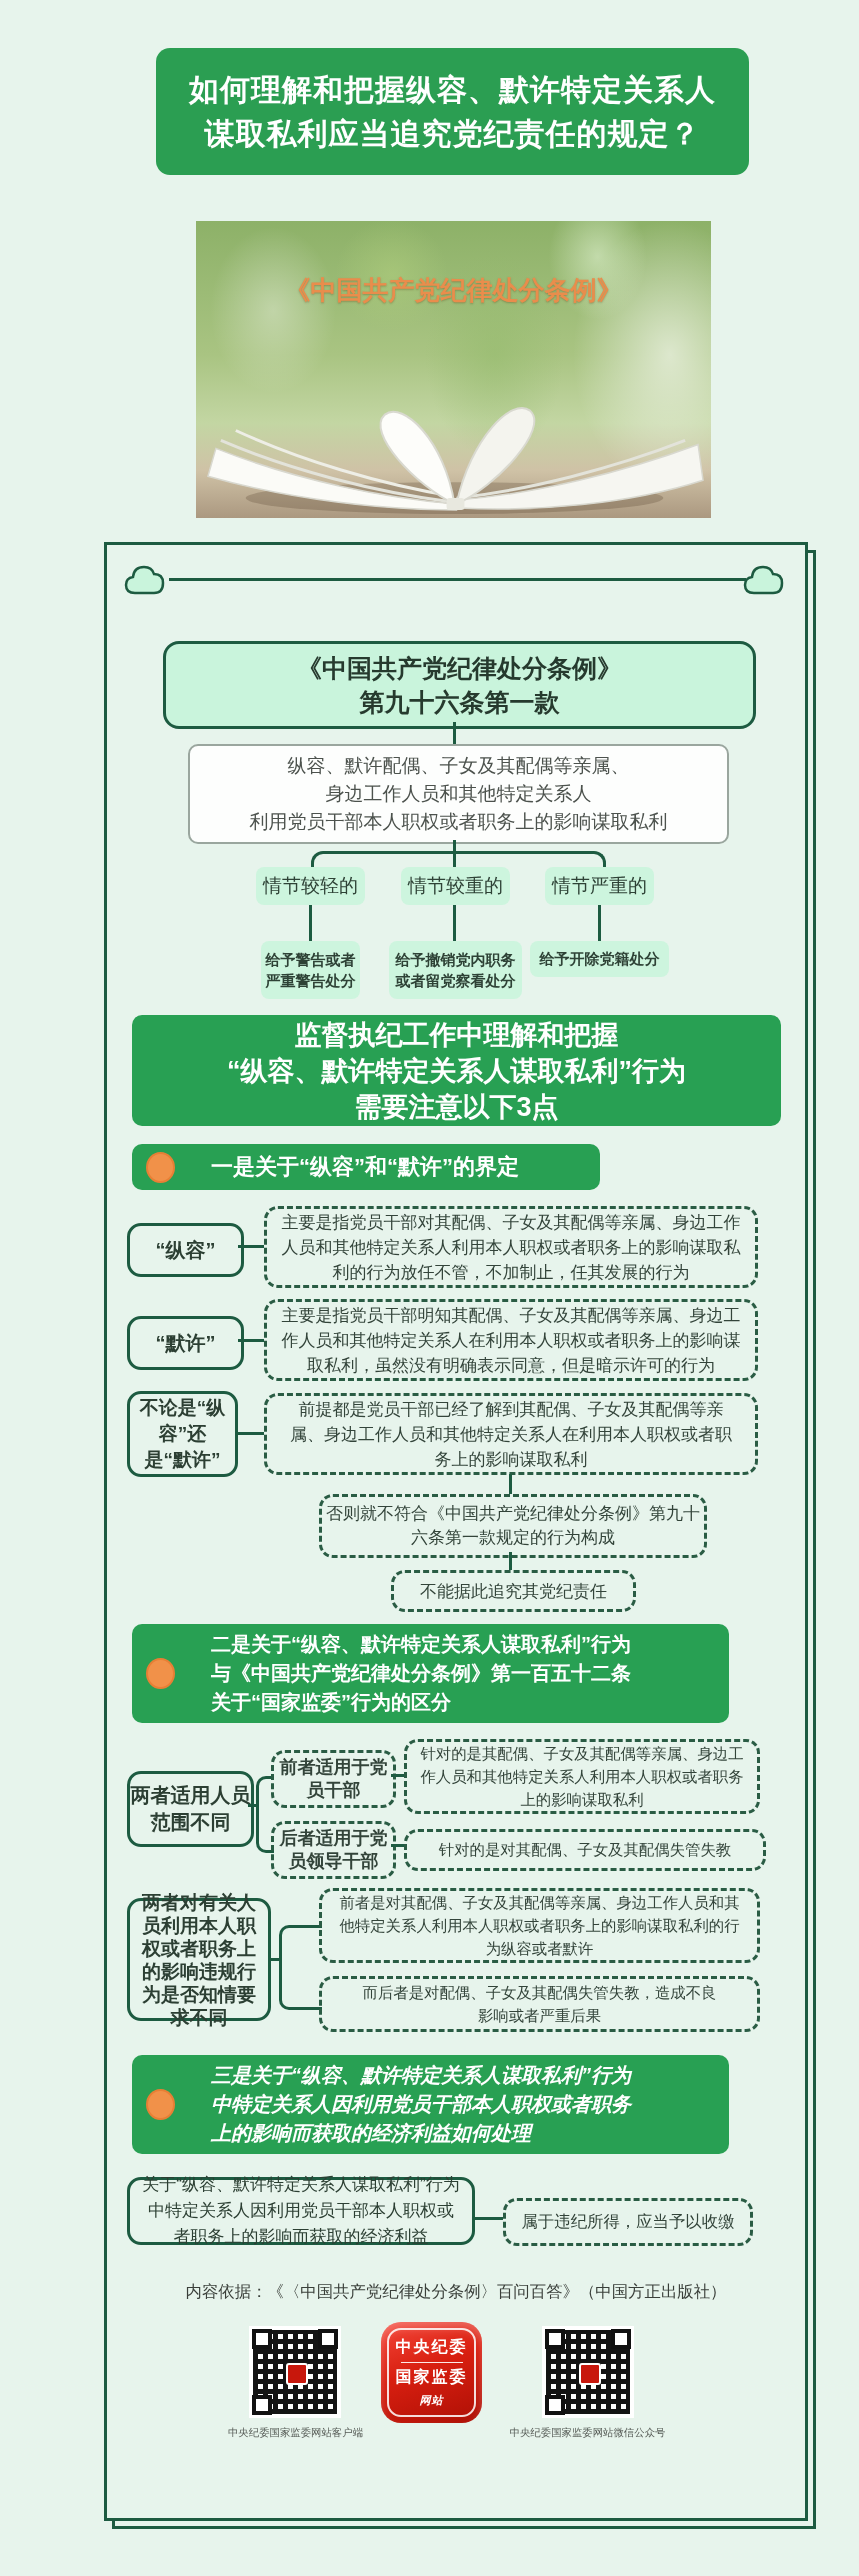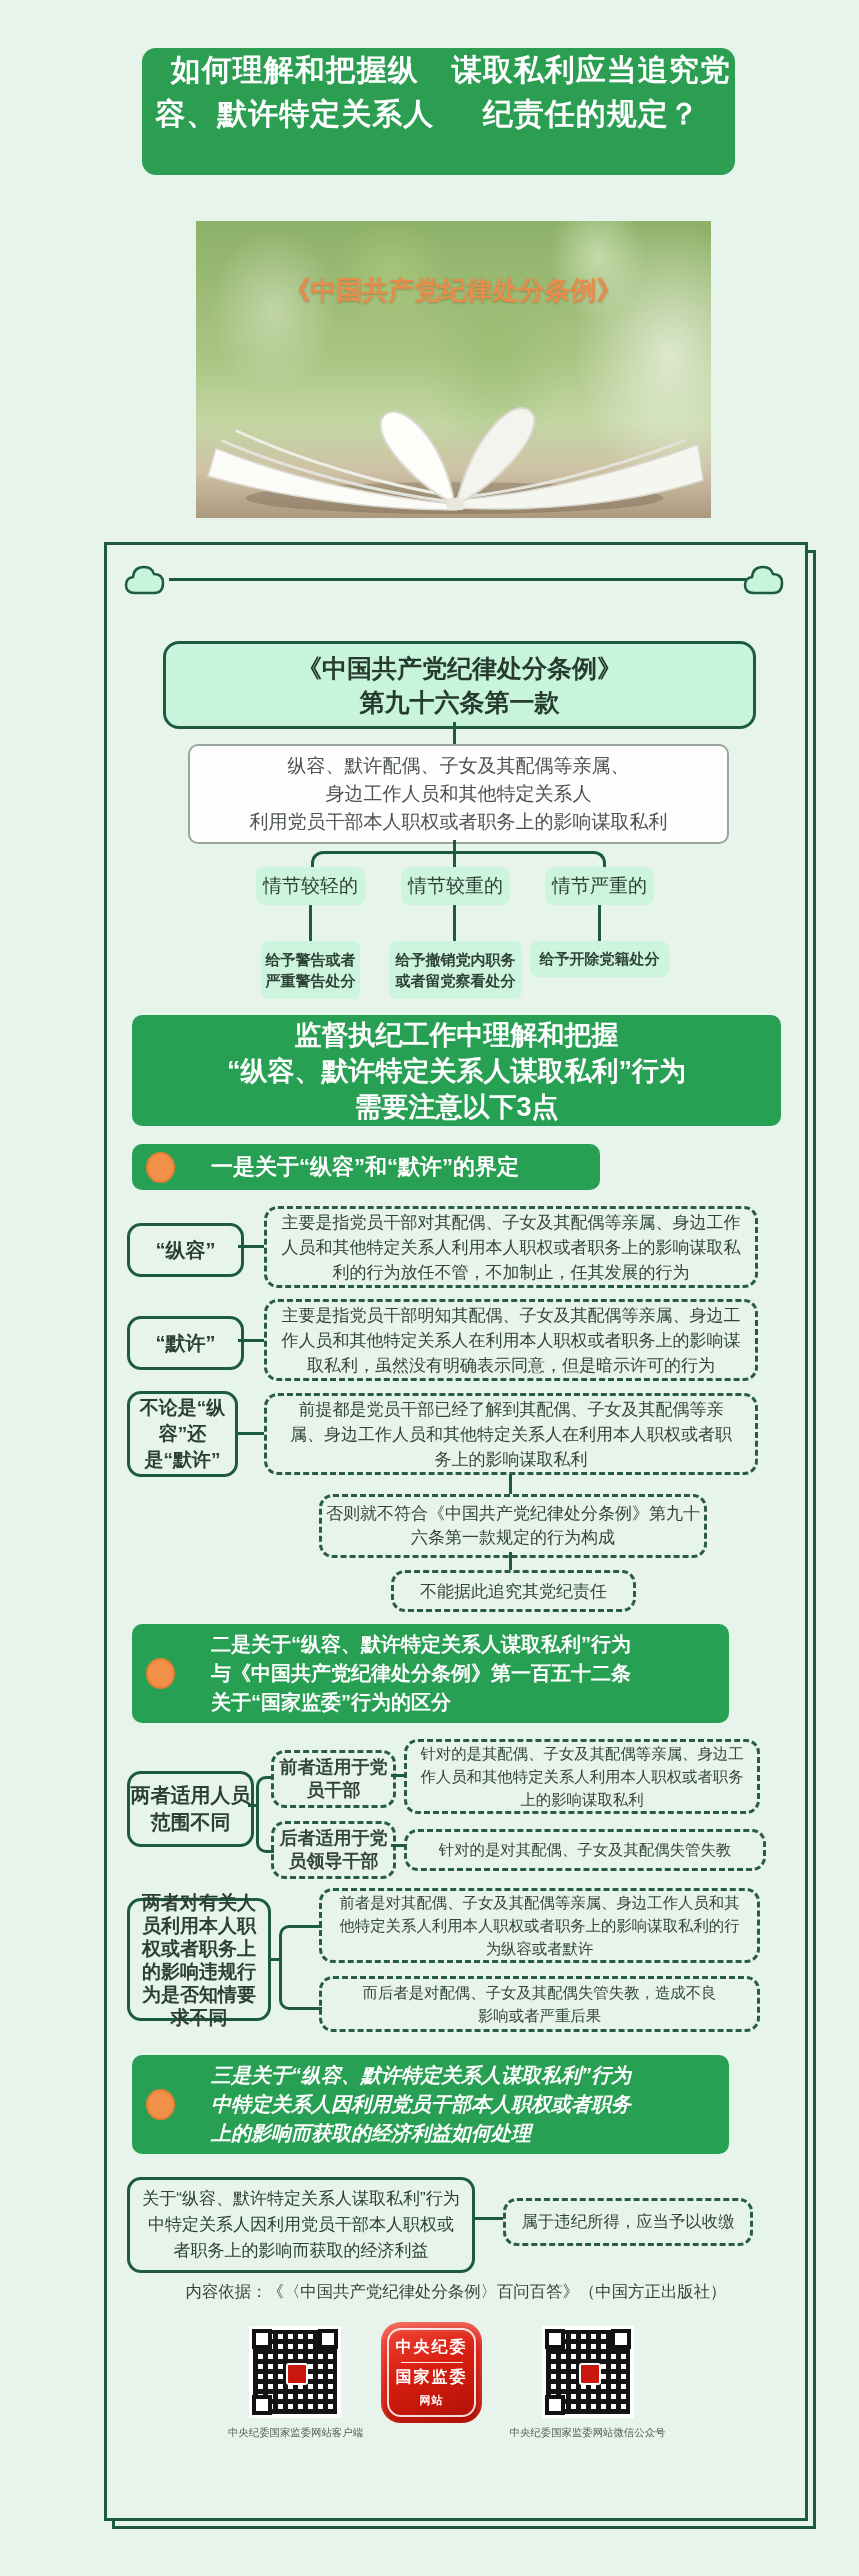--- a/index.html
+++ b/index.html
@@ -1,22 +1,22 @@
 <!DOCTYPE html>
 <html><head>
 <meta charset="utf-8">
 <style>
   html,body { margin:0; padding:0; }
   body { width:860px; height:2576px; background:#e7f4ec; font-family:"Liberation Sans","DejaVu Sans",sans-serif; position:relative; }
   .abs { position:absolute; }
 
   
-  .title-box { left:142px; top:48px; width:593px; height:127px; background:#2b9e52; border-radius:14px;
+  .title-box { left:156px; top:48px; width:593px; height:127px; background:#2b9e52; border-radius:14px;
     color:#fff; font-weight:bold; font-size:30px; line-height:44px; text-align:center;
-    display:flex; justify-content:center; letter-spacing:1px; }
+    display:flex; flex-direction:column; justify-content:center; letter-spacing:1px; }
 
   
   .photo { left:196px; top:221px; width:515px; height:297px; overflow:hidden; background:
     radial-gradient(90px 119px at 15% 30%, rgba(255,255,255,.35), transparent 70%),
     radial-gradient(70px 90px at 78% 12%, rgba(240,255,230,.5), transparent 70%),
     radial-gradient(129px 179px at 92% 45%, rgba(255,255,255,.6), transparent 75%),
     radial-gradient(80px 80px at 38% 18%, rgba(175,205,125,.6), transparent 70%),
     radial-gradient(99px 149px at 58% 45%, rgba(145,185,105,.5), transparent 70%),
     linear-gradient(180deg,#8db168 0%,#a9c482 45%,#c3d6a3 68%,#cfc2a6 84%,#ab9880 100%); }
   .photo-title { left:0; right:0; top:52px; text-align:center; color:#e98d4c; font-family:"DejaVu Serif","Liberation Serif",serif;
@@ -66,21 +66,21 @@
   .qr .logo { position:absolute; left:33px; top:33px; width:18px; height:18px; background:#c8170c; border:2px solid #fff; border-radius:3px; }
   .caption { position:absolute; width:219px; text-align:center; font-size:10.4px; color:#555a55; }
   .appicon { left:274px; top:1777px; width:101px; height:101px; border-radius:20px;
     background:linear-gradient(160deg,#f4473a 0%,#d81f10 45%,#ad0f05 100%);
     box-shadow:inset 0 6px 10px rgba(255,255,255,.25); }
   .appicon .inner { position:absolute; left:6px; top:6px; right:6px; bottom:6px; border:2px solid rgba(255,255,255,.85); border-radius:14px;
     display:flex; flex-direction:column; align-items:center; justify-content:center; color:#fff;
     font-family:"DejaVu Serif","Liberation Serif",serif; font-weight:bold; }
   .appicon .l1 { font-size:16px; letter-spacing:2px; }
   .appicon .div { width:62px; height:1px; background:rgba(255,255,255,.9); margin:4px 0; }
-  .appicon .l3 { font-size:11px; margin-top:5px; letter-spacing:1px; }
+  .appicon .l3 { font-size:11px; margin-top:5px; letter-spacing:1px;font-style:italic; }
 </style>
 </head>
 <body>
 
 <div class="abs title-box">
   <div>如何理解和把握纵容、默许特定关系人</div>
   <div>谋取私利应当追究党纪责任的规定？</div>
 </div>
 
 <div class="abs photo">
@@ -194,21 +194,21 @@
 
   <div class="abs badge" style="left:25px; top:1510px; width:597px; height:99px; font-size:20px;font-style:italic;">
     <span class="dot"></span>
     <div class="badge-lines" style="line-height:29px;">
       <div>三是关于“纵容、默许特定关系人谋取私利”行为</div>
       <div>中特定关系人因利用党员干部本人职权或者职务</div>
       <div>上的影响而获取的经济利益如何处理</div>
     </div>
   </div>
 
-  <div class="abs box-solid" style="left:20px; top:1632px; width:348px; height:96px; font-size:17px; line-height:26px; font-weight:normal; padding:0 10px; box-sizing:border-box;">关于“纵容、默许特定关系人谋取私利”行为中特定关系人因利用党员干部本人职权或者职务上的影响而获取的经济利益</div>
+  <div class="abs box-solid" style="left:20px; top:1632px; width:348px; height:68px; font-size:17px; line-height:26px; font-weight:normal; padding:0 10px; box-sizing:border-box;">关于“纵容、默许特定关系人谋取私利”行为中特定关系人因利用党员干部本人职权或者职务上的影响而获取的经济利益</div>
   <div class="abs hline" style="left:368px; top:1672px; width:28px;"></div>
   <div class="abs box-dashed" style="left:396px; top:1653px; width:244px; height:42px; font-size:16.4px;">属于违纪所得，应当予以收缴</div>
 
   <div class="abs source">内容依据：《〈中国共产党纪律处分条例〉百问百答》（中国方正出版社）</div>
 
   <div class="qr" style="left:142px; top:1781px;">
     <span class="f tl"></span>
     <span class="f tr"></span>
     <span class="f bl"></span>
     <span class="logo"></span>

